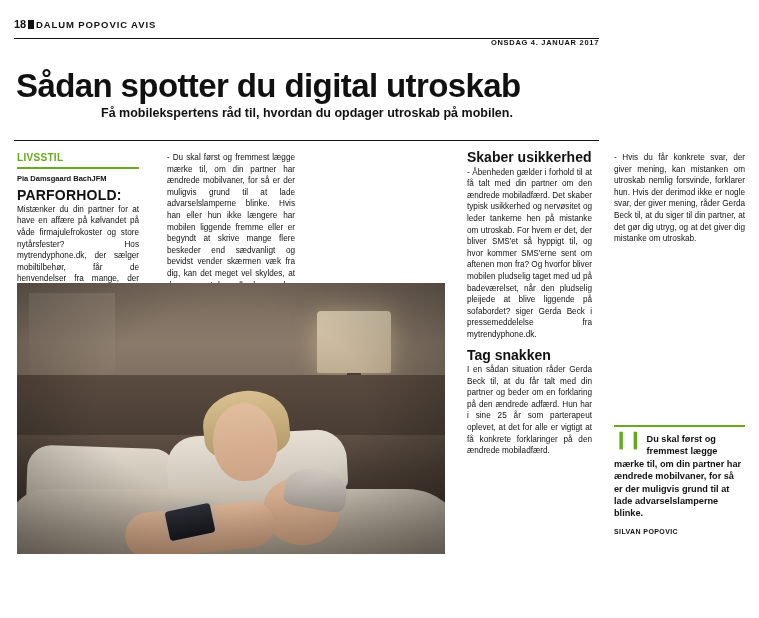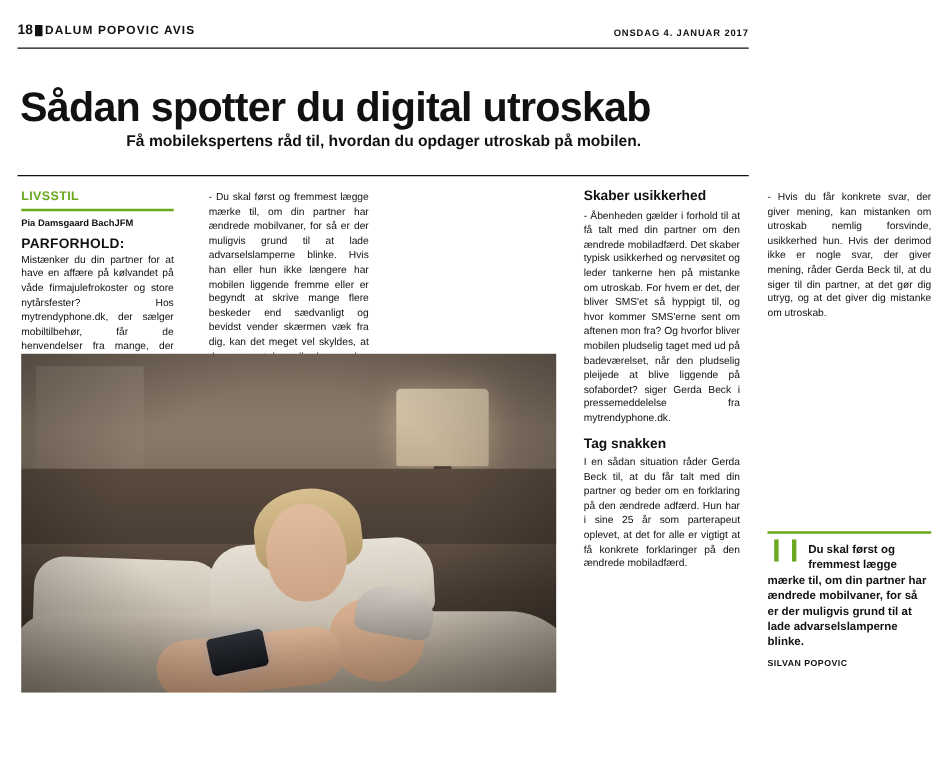--- a/index.html
+++ b/index.html
@@ -53,21 +53,21 @@
     position: absolute;
     left: 14px;
     top: 2px;
     width: 6px;
     height: 9px;
     background: #111;
   }
   .masthead-date {
     position: absolute;
     right: 0;
-    top: 4px;
+    top: 20px;
     font-size: 7.5px;
     font-weight: bold;
     letter-spacing: 0.7px;
     color: #111;
     text-align: right;
   }
   .rule-top {
     position: absolute;
     left: 14px;
     right: 14px;
@@ -146,28 +146,28 @@
     width: 100%;
   }
   .byline {
     font-size: 7.5px;
     font-weight: bold;
     color: #111;
     margin-bottom: 6px;
     text-align: left;
   }
   .subhead-label {
-    font-size: 11px;
+    font-size: 14px;
     font-weight: bold;
     color: #111;
     letter-spacing: 0.2px;
     text-align: right;
   }
   .section-head {
-    font-size: 11px;
+    font-size: 14px;
     font-weight: bold;
     color: #111;
     margin-top: 9px;
     margin-bottom: 3px;
     text-align: left;
   }
 
   
   .photo-wrap {
     position: absolute;
@@ -366,21 +366,21 @@
   </div>
 
   <div class="col col4">
     <div class="section-head" style="margin-top:0">Skaber usikkerhed</div>
     <p>- Åbenheden gælder i forhold til at få talt med din partner om den ændrede mobiladfærd. Det skaber typisk usikkerhed og nervøsitet og leder tankerne hen på mistanke om utroskab. For hvem er det, der bliver SMS'et så hyppigt til, og hvor kommer SMS'erne sent om aftenen mon fra? Og hvorfor bliver mobilen pludselig taget med ud på badeværelset, når den pludselig pleijede at blive liggende på sofabordet? siger Gerda Beck i pressemeddelelse fra mytrendyphone.dk.</p>
     <div class="section-head">Tag snakken</div>
     <p>I en sådan situation råder Gerda Beck til, at du får talt med din partner og beder om en forklaring på den ændrede adfærd. Hun har i sine 25 år som parterapeut oplevet, at det for alle er vigtigt at få konkrete forklaringer på den ændrede mobiladfærd.</p>
   </div>
 
   <div class="col col5">
-    <p>- Hvis du får konkrete svar, der giver mening, kan mistanken om utroskab nemlig forsvinde, usikkerhed hun. Hvis der derimod ikke er nogle svar, der giver mening, råder Gerda Beck til, at du siger til din partner, at det gør dig utryg, og at det giver dig mistanke om utroskab.</p>
+    <p>- Hvis du får konkrete svar, der giver mening, kan mistanken om utroskab nemlig forsvinde, forklarer hun. Hvis der derimod ikke er nogle svar, der giver mening, råder Gerda Beck til, at du siger til din partner, at det gør dig utryg, og at det giver dig mistanke om utroskab.</p>
   </div>
 
   <div class="photo-wrap">
     <div class="photo">
       <div class="ph-wall"></div>
       <div class="ph-window"></div>
       <div class="ph-lamp"></div>
       <div class="ph-lampstand"></div>
       <div class="ph-headboard"></div>
       <div class="ph-pillow2"></div>

